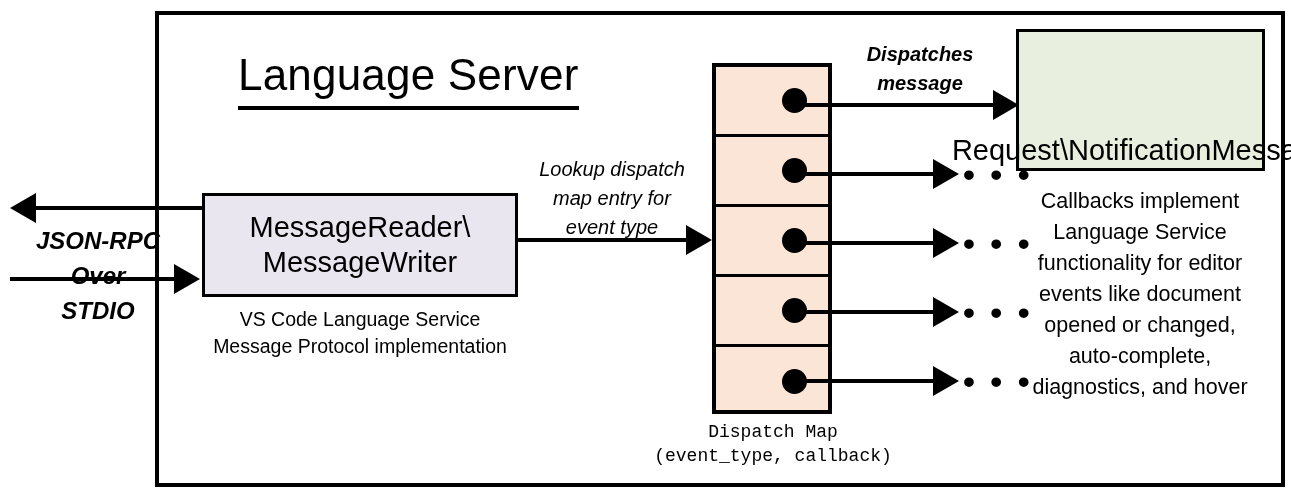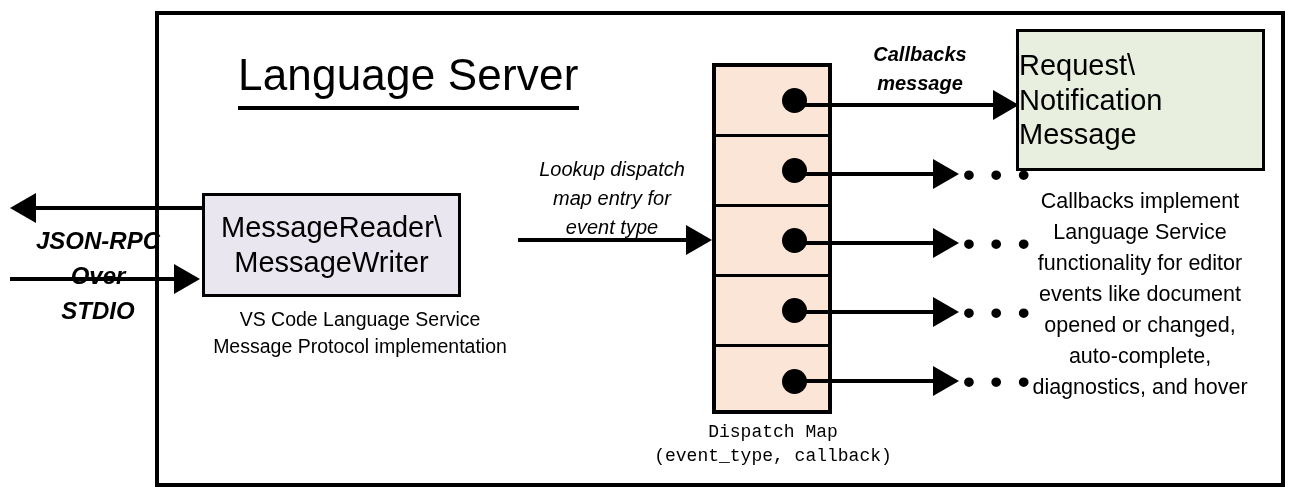--- a/index.html
+++ b/index.html
@@ -32,21 +32,21 @@
     font-size:44px;
     letter-spacing:.2px;
     border-bottom:4px solid #000;
     padding-bottom:8px;
     line-height:1.05;
   }
   
   #mrw-box{
     position:absolute;
     left:202px;top:193px;
-    width:259px;height:104px;
+    width:316px;height:104px;
     background:#e9e6f0;
     border:3px solid #000;
     box-sizing:border-box;
     display:flex;
     flex-direction:column;
     align-items:center;
     justify-content:center;
     font-size:29px;
     line-height:1.22;
   }
@@ -104,22 +104,21 @@
   }
   
   #callback-box{
     position:absolute;
     left:1016px;top:29px;
     width:249px;height:142px;
     background:#e9efde;
     border:3px solid #000;
     box-sizing:border-box;
     display:flex;
-    flex-direction:column;
-    align-items:flex-start;
+    align-items:flex-end;
     justify-content:center;
     font-size:29px;
     line-height:1.2;
     text-align:center;
   }
   #callback-caption{
     position:absolute;
     left:1006px;top:186px;
     width:268px;
     text-align:center;
@@ -226,21 +225,21 @@
       </div>
   </div>
   <div id="dispatch-caption">
     <div>Dispatch Map</div>
     <div>(event_type, callback)</div>
   </div>
 
   <div class="line hline" style="left:788px;top:103px;width:212px;"></div>
   <div class="ah-right" style="left:993px;top:90px;"></div>
   <div id="dispatches-label">
-    <span>Callbacks</span><br>
+    <span>Dispatches</span><br>
     <span>message</span>
   </div>
 
   <div class="line hline" style="left:788px;top:172px;width:160px;"></div>
   <div class="ah-right" style="left:933px;top:159px;"></div>
   <div class="ellipsis" style="left:963px;top:157px;">• • •</div>
 
   <div class="line hline" style="left:788px;top:241px;width:160px;"></div>
   <div class="ah-right" style="left:933px;top:228px;"></div>
   <div class="ellipsis" style="left:963px;top:226px;">• • •</div>

